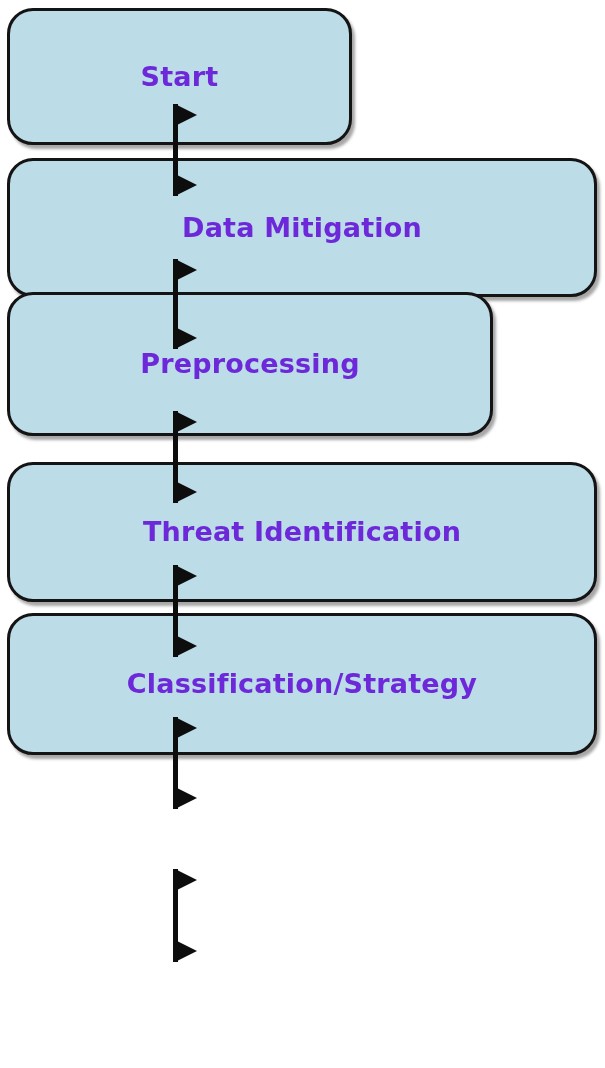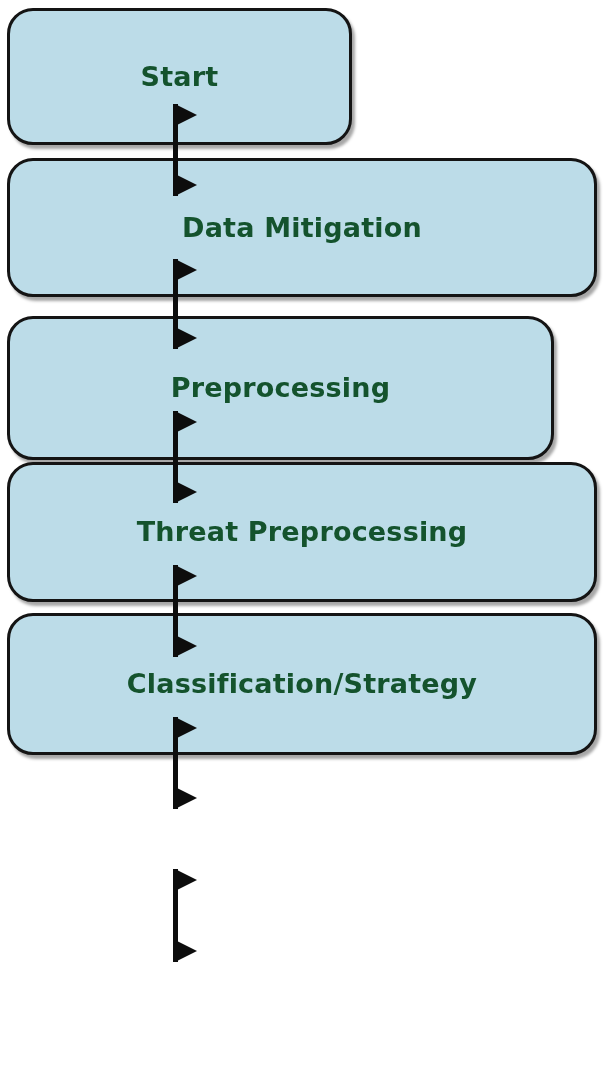--- a/index.html
+++ b/index.html
@@ -25,21 +25,21 @@
     border: 3px solid #141414;
     border-radius: 26px;
     box-shadow: 3px 4px 3px rgba(0,0,0,0.35);
     display: flex;
     align-items: center;
     justify-content: center;
   }
   .node-label {
     font-size: 27px;
     font-weight: bold;
-    color: #14532d;
+    color: #6d28d9;
     letter-spacing: 0.2px;
     text-align: center;
     line-height: 1.1;
     white-space: nowrap;
     user-select: none;
   }
   
   .connector {
     position: absolute;
     width: 40px;
@@ -70,26 +70,26 @@
 <div id="canvas">
 
   <div class="node" style="left:7px; top:8px; width:345px; height:137px;">
     <span class="node-label">Start</span>
   </div>
 
   <div class="node" style="left:7px; top:158px; width:590px; height:139px;">
     <span class="node-label">Data Mitigation</span>
   </div>
 
-  <div class="node" style="left:7px; top:316px; width:547px; height:144px;">
+  <div class="node" style="left:7px; top:292px; width:486px; height:144px;">
     <span class="node-label">Preprocessing</span>
   </div>
 
   <div class="node" style="left:7px; top:462px; width:590px; height:140px;">
-    <span class="node-label">Threat Preprocessing</span>
+    <span class="node-label">Threat Identification</span>
   </div>
 
   <div class="node" style="left:7px; top:613px; width:590px; height:142px;">
     <span class="node-label">Classification/Strategy</span>
   </div>
 
 
 
   <div class="connector" style="left:165px; top:104px; height:92px;">
     <div class="stem"></div>

